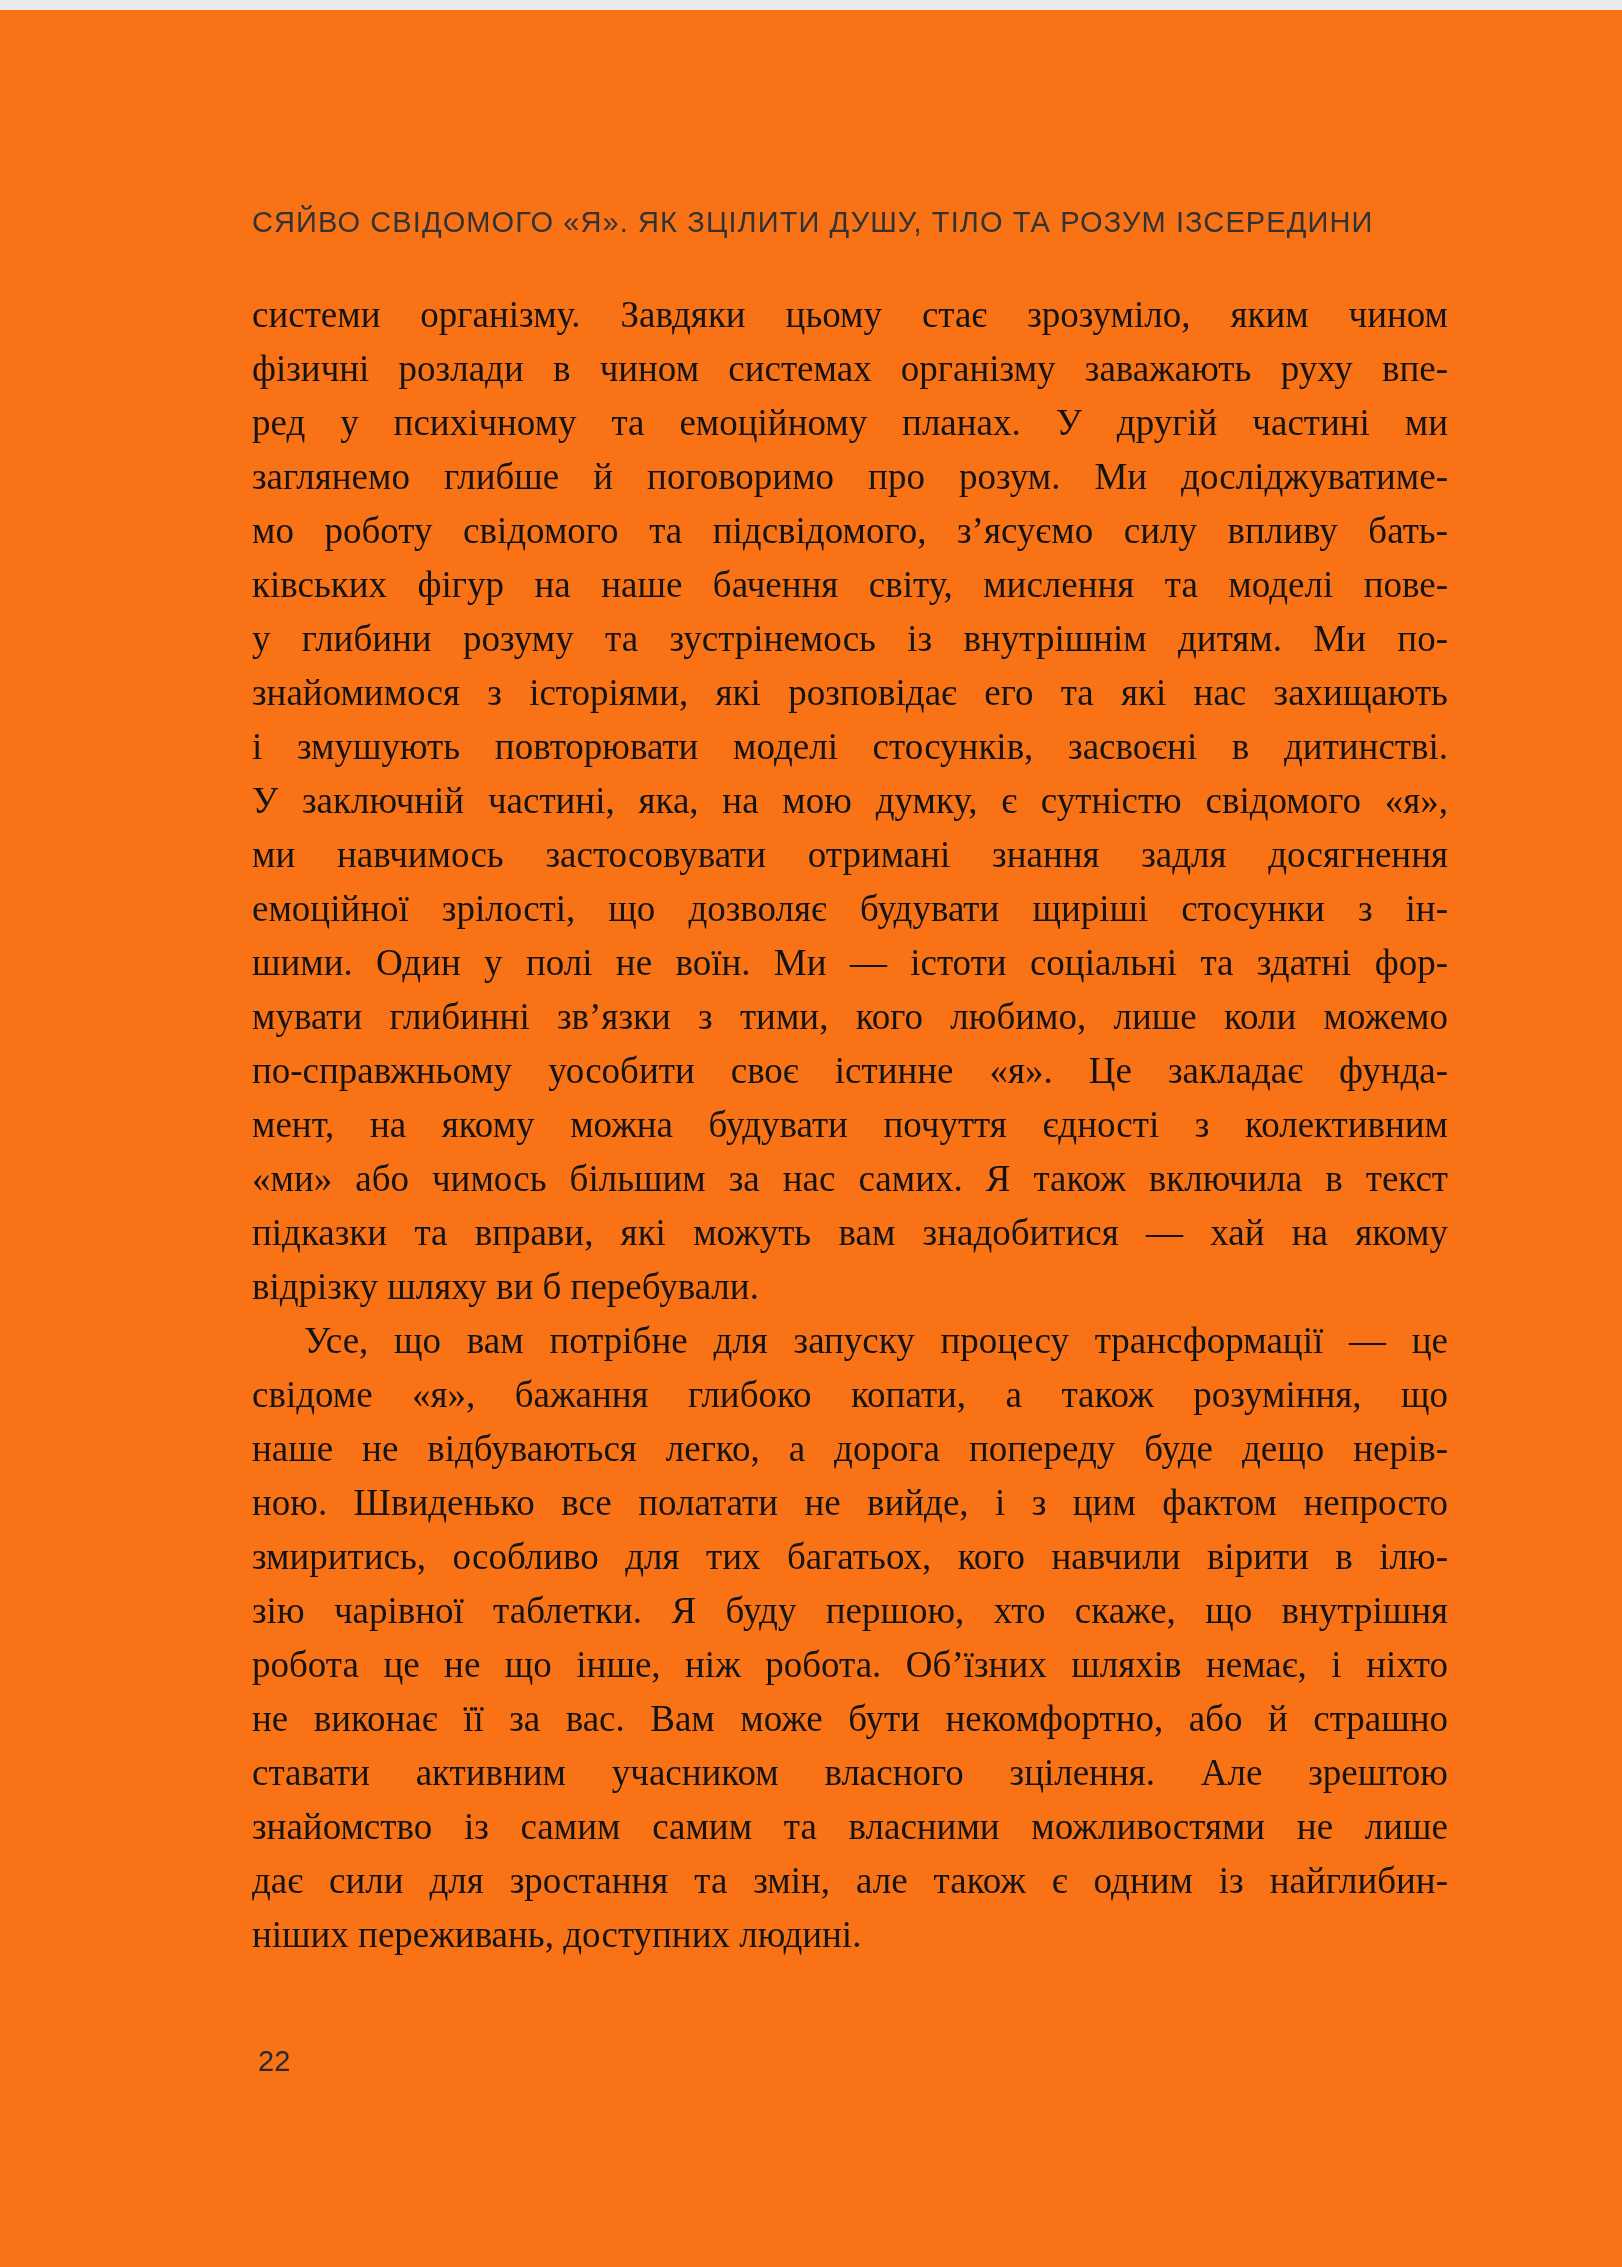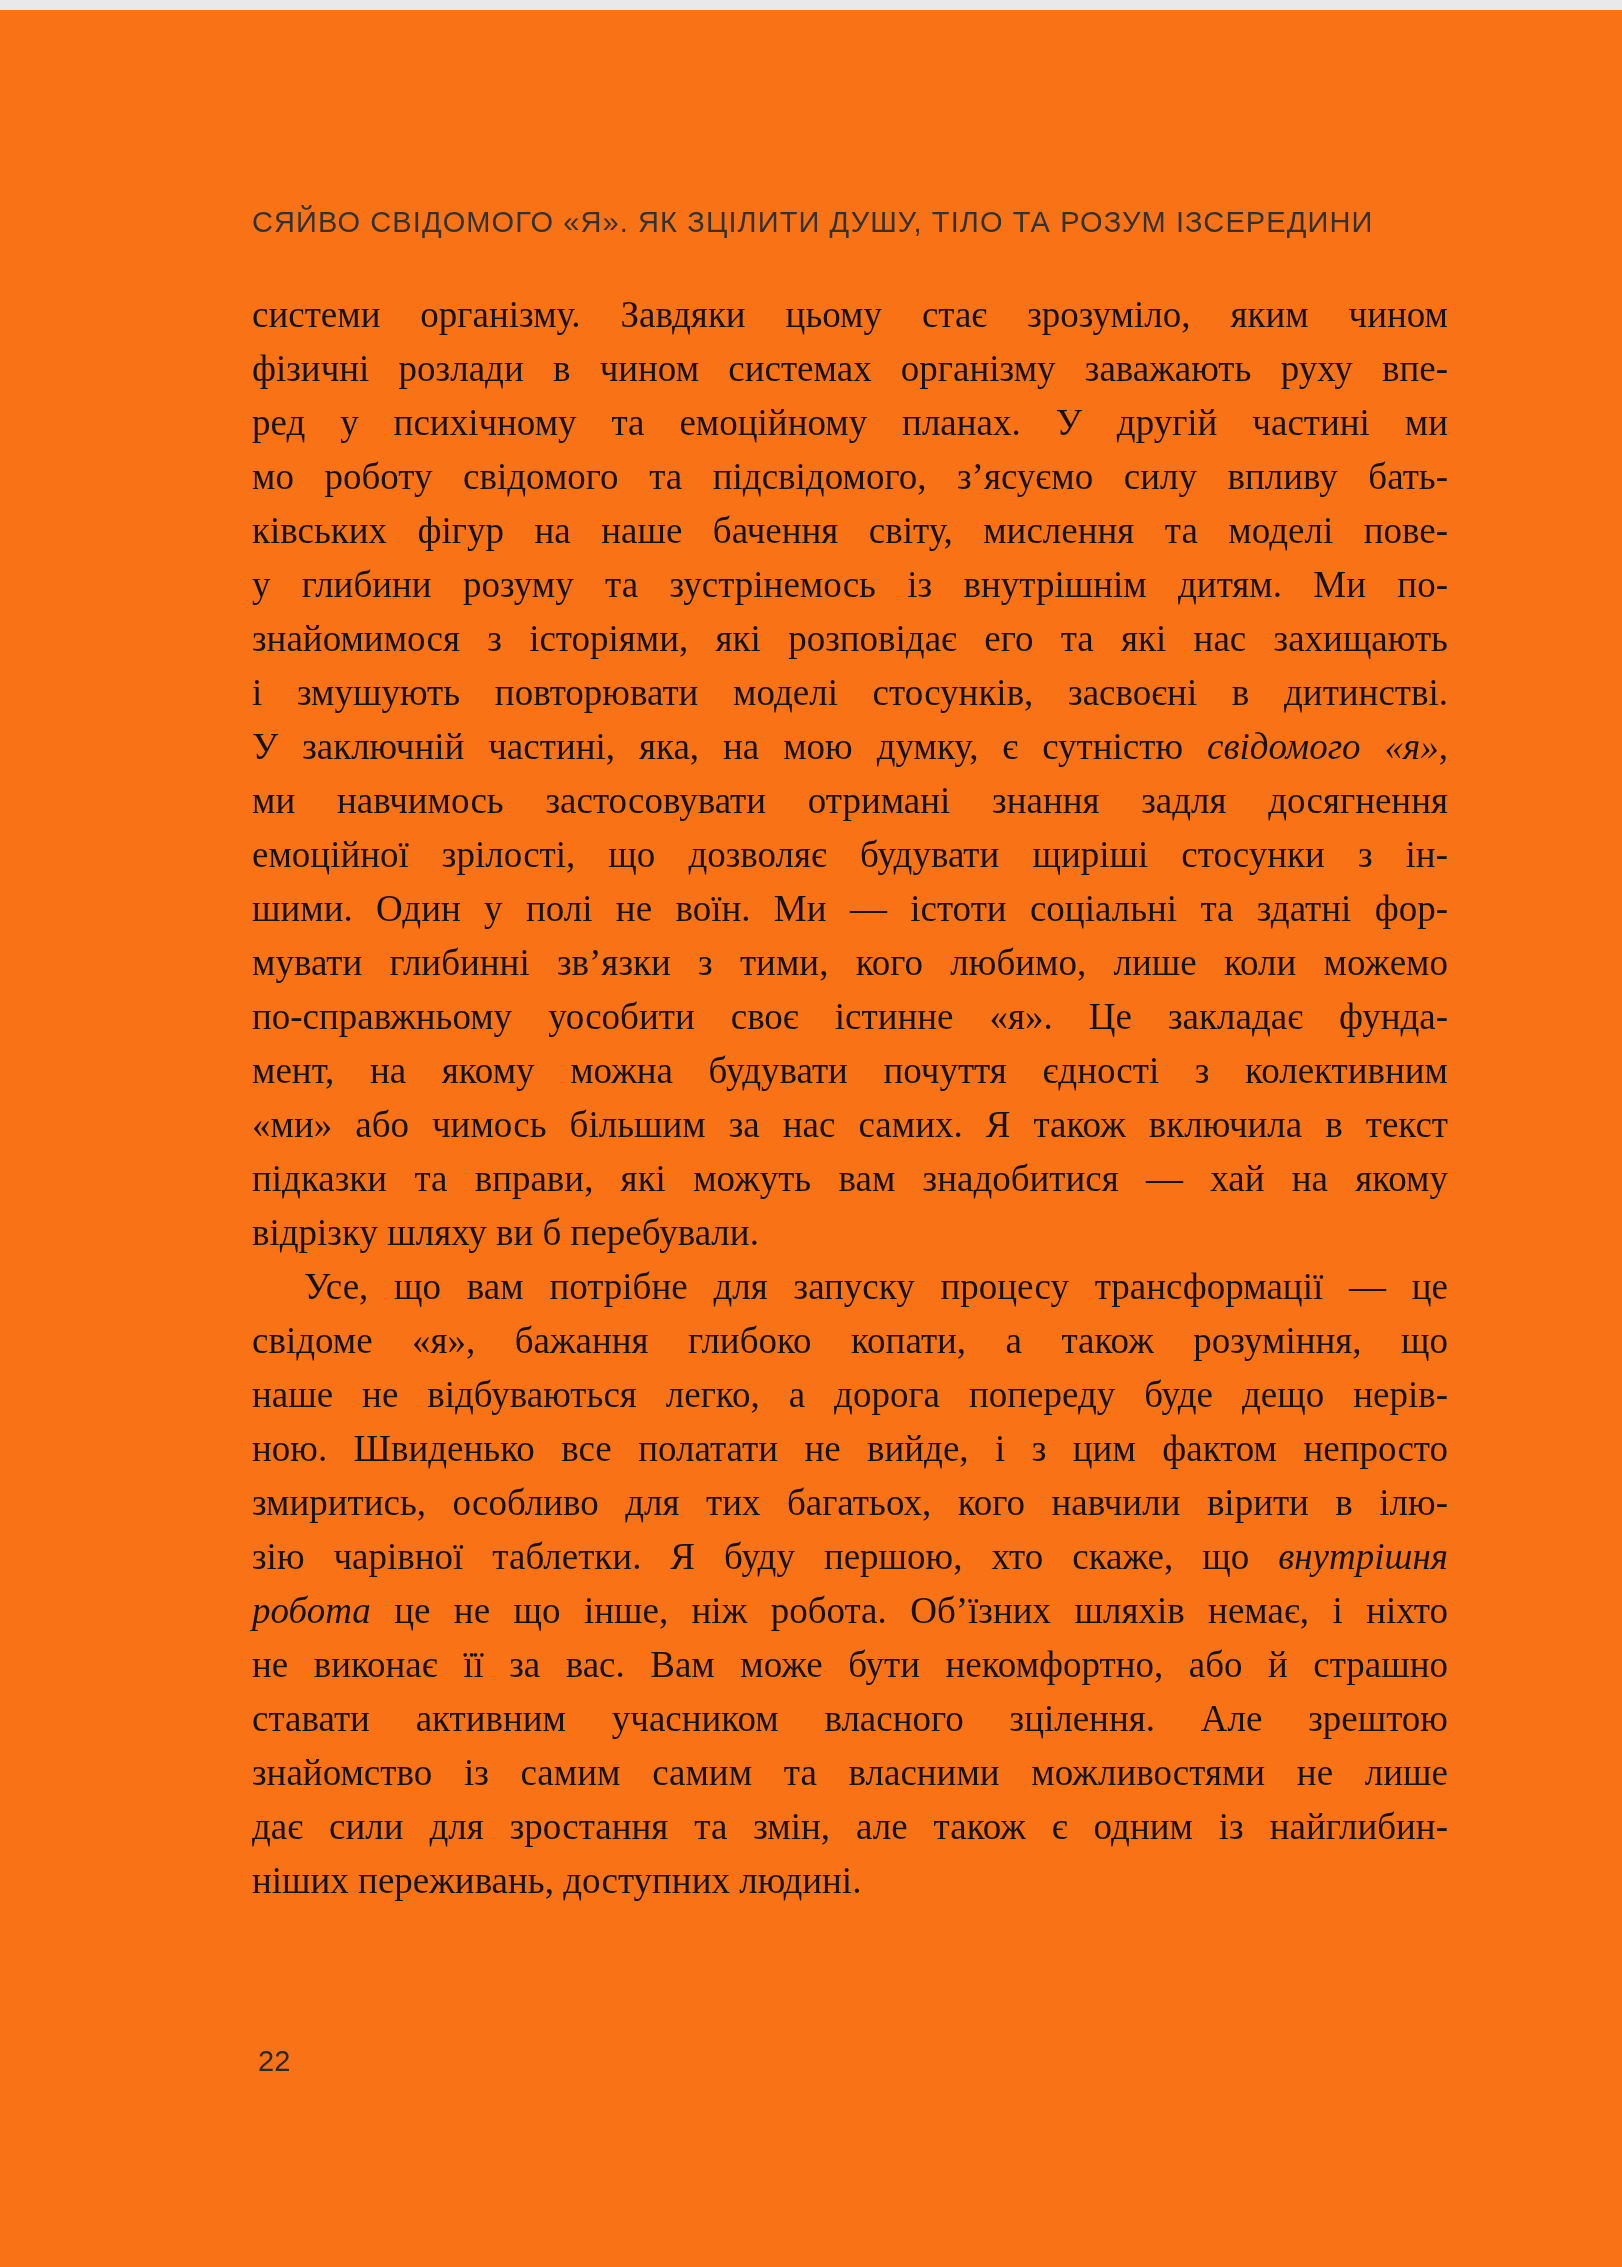--- a/index.html
+++ b/index.html
@@ -44,21 +44,20 @@
     text-align-last: justify;
     overflow: visible;
   }
   .line.para-end {
     text-align-last: left;
   }
   .line.indent {
     padding-left: 52px;
   }
   .line .it {
-    font-style: italic;
   }
   .page-number {
     position: absolute;
     left: 258px;
     top: 2037px;
     font-family: "Liberation Sans", sans-serif;
     font-size: 29px;
     line-height: 1;
     color: #2a2a2a;
   }
@@ -66,20 +65,21 @@
 </head>
 <body>
 
 <div class="page">
   <div class="running-header">СЯЙВО СВІДОМОГО «Я». ЯК ЗЦІЛИТИ ДУШУ, ТІЛО ТА РОЗУМ ІЗСЕРЕДИНИ</div>
 
   <div class="body-text">
       <div class="line"><span>системи організму. Завдяки цьому стає зрозуміло, яким чином</span></div>
       <div class="line"><span>фізичні розлади в чином системах організму заважають руху впе-</span></div>
       <div class="line"><span>ред у психічному та емоційному планах. У другій частині ми</span></div>
+      <div class="line"><span>заглянемо глибше й поговоримо про розум. Ми досліджуватиме-</span></div>
       <div class="line"><span>мо роботу свідомого та підсвідомого, з’ясуємо силу впливу бать-</span></div>
       <div class="line"><span>ківських фігур на наше бачення світу, мислення та моделі пове-</span></div>
       <div class="line"><span>у глибини розуму та зустрінемось із внутрішнім дитям. Ми по-</span></div>
       <div class="line"><span>знайомимося з історіями, які розповідає его та які нас захищають</span></div>
       <div class="line"><span>і змушують повторювати моделі стосунків, засвоєні в дитинстві.</span></div>
       <div class="line"><span>У заключній частині, яка, на мою думку, є сутністю </span><span class="it">свідомого «я»</span><span>,</span></div>
       <div class="line"><span>ми навчимось застосовувати отримані знання задля досягнення</span></div>
       <div class="line"><span>емоційної зрілості, що дозволяє будувати щиріші стосунки з ін-</span></div>
       <div class="line"><span>шими. Один у полі не воїн. Ми — істоти соціальні та здатні фор-</span></div>
       <div class="line"><span>мувати глибинні зв’язки з тими, кого любимо, лише коли можемо</span></div>

